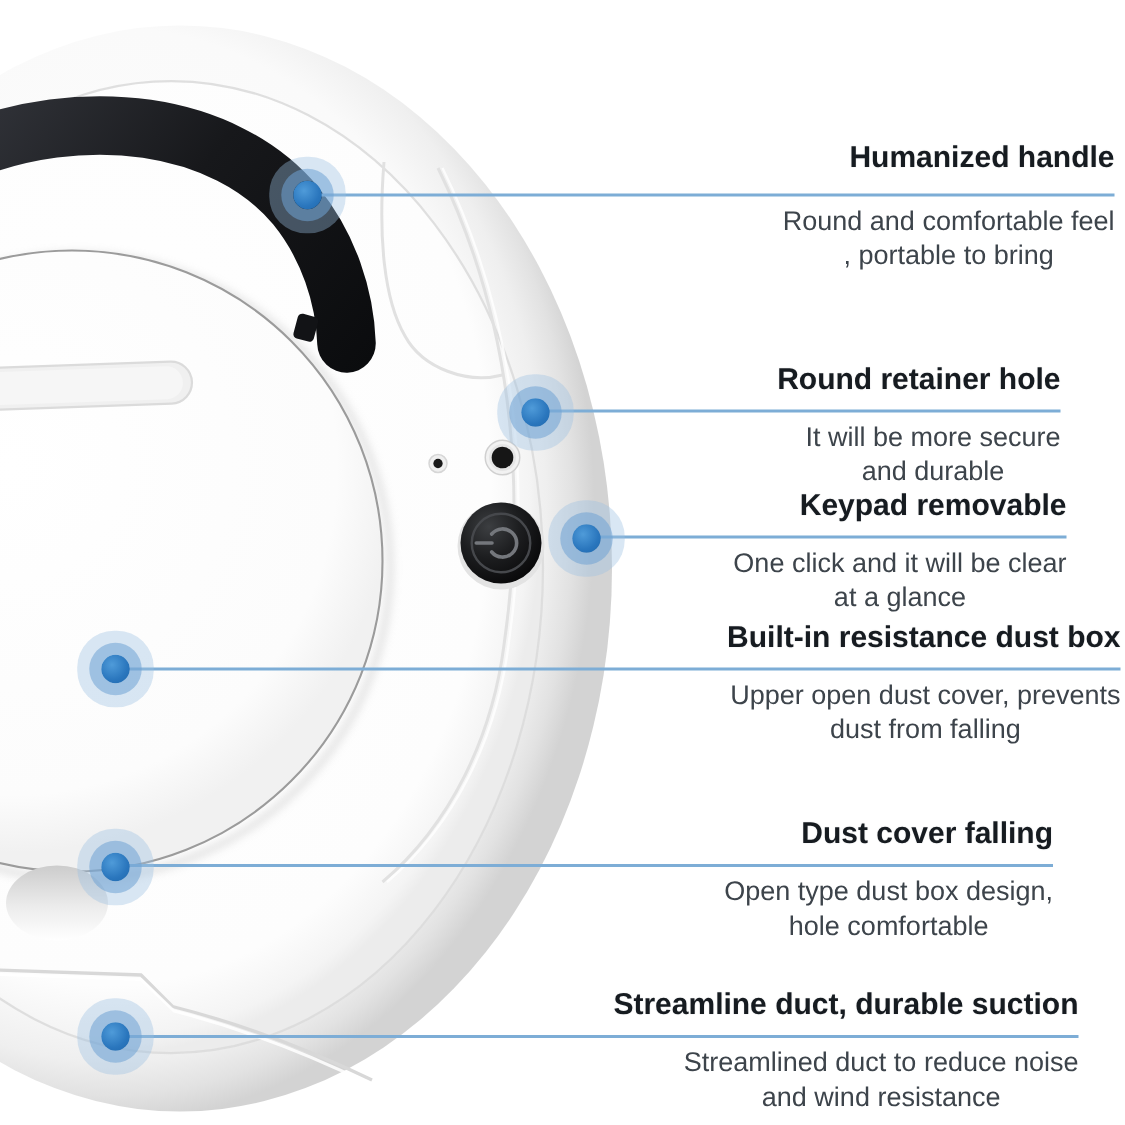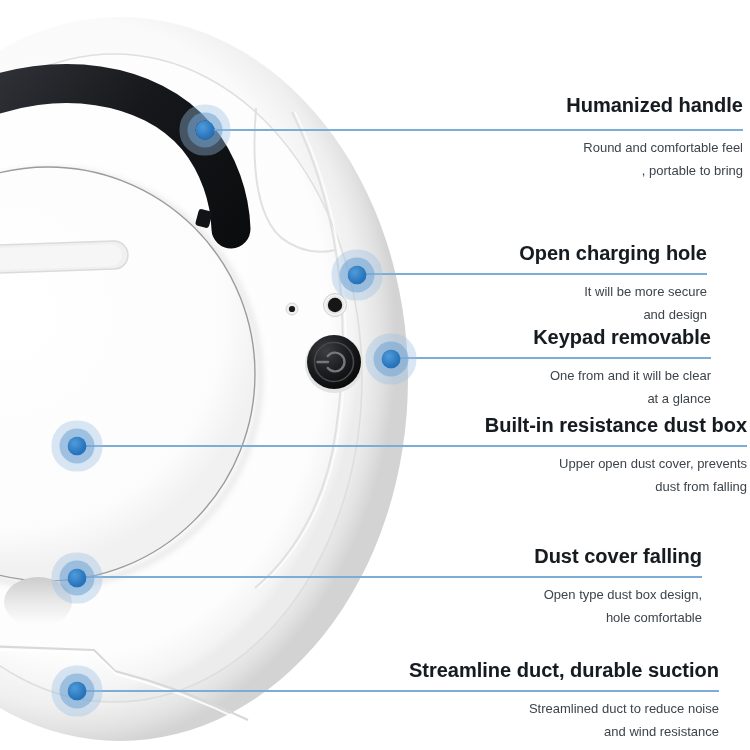--- a/index.html
+++ b/index.html
@@ -7,21 +7,21 @@
          font-family:"Liberation Sans","DejaVu Sans",sans-serif;}
   .product-svg{position:absolute;left:0;top:0;width:750px;height:750px;display:block;}
   .callout-layer{position:absolute;left:0;top:0;width:750px;height:750px;margin-left:19px;}
   .leader{position:absolute;height:2px;background:#7dadd6;}
   .dot{position:absolute;width:19px;height:19px;border-radius:50%;
        transform:translate(-50%,-50%);
        background:radial-gradient(circle at 38% 35%, #4f9bd9 0%, #2a76bd 60%, #1f68ad 100%);
        box-shadow:0 0 0 8px rgba(111,163,212,0.55), 0 0 0 16px rgba(156,193,225,0.38);}
   .co-title{position:absolute;white-space:nowrap;font-size:20px;font-weight:bold;
             color:#161b20;line-height:24px;text-shadow:0 0 1px rgba(20,30,40,0.15);}
-  .co-desc{position:absolute;white-space:pre-line;text-align:right;font-size:13px;
+  .co-desc{position:absolute;white-space:pre-line;text-align:center;font-size:18px;
            color:#3d444b;line-height:23px;}
 </style>
 </head>
 <body>
 
 <div class="stage">
 
   <svg class="product-svg" viewBox="0 0 750 750">
     <defs>
       <radialGradient id="gBody" cx="0.42" cy="0.45" r="0.56">
@@ -116,30 +116,30 @@
       <div class="leader" style="left:186px;top:129px;width:538px"></div>
       <div class="dot" style="left:186px;top:130px"></div>
       <div class="co-title" style="right:26px;top:93px">Humanized handle</div>
       <div class="co-desc" style="right:26px;top:136px">Round and comfortable feel
 , portable to bring</div>
     </div>
 
     <div>
       <div class="leader" style="left:338px;top:273px;width:350px"></div>
       <div class="dot" style="left:338px;top:275px"></div>
-      <div class="co-title" style="right:62px;top:241px">Open charging hole</div>
+      <div class="co-title" style="right:62px;top:241px">Round retainer hole</div>
       <div class="co-desc" style="right:62px;top:280px">It will be more secure
-and design</div>
+and durable</div>
     </div>
 
     <div>
       <div class="leader" style="left:372px;top:357px;width:320px"></div>
       <div class="dot" style="left:372px;top:359px"></div>
       <div class="co-title" style="right:58px;top:325px">Keypad removable</div>
-      <div class="co-desc" style="right:58px;top:364px">One from and it will be clear
+      <div class="co-desc" style="right:58px;top:364px">One click and it will be clear
 at a glance</div>
     </div>
 
     <div>
       <div class="leader" style="left:58px;top:445px;width:670px"></div>
       <div class="dot" style="left:58px;top:446px"></div>
       <div class="co-title" style="right:22px;top:413px">Built-in resistance dust box</div>
       <div class="co-desc" style="right:22px;top:452px">Upper open dust cover, prevents
 dust from falling</div>
     </div>

